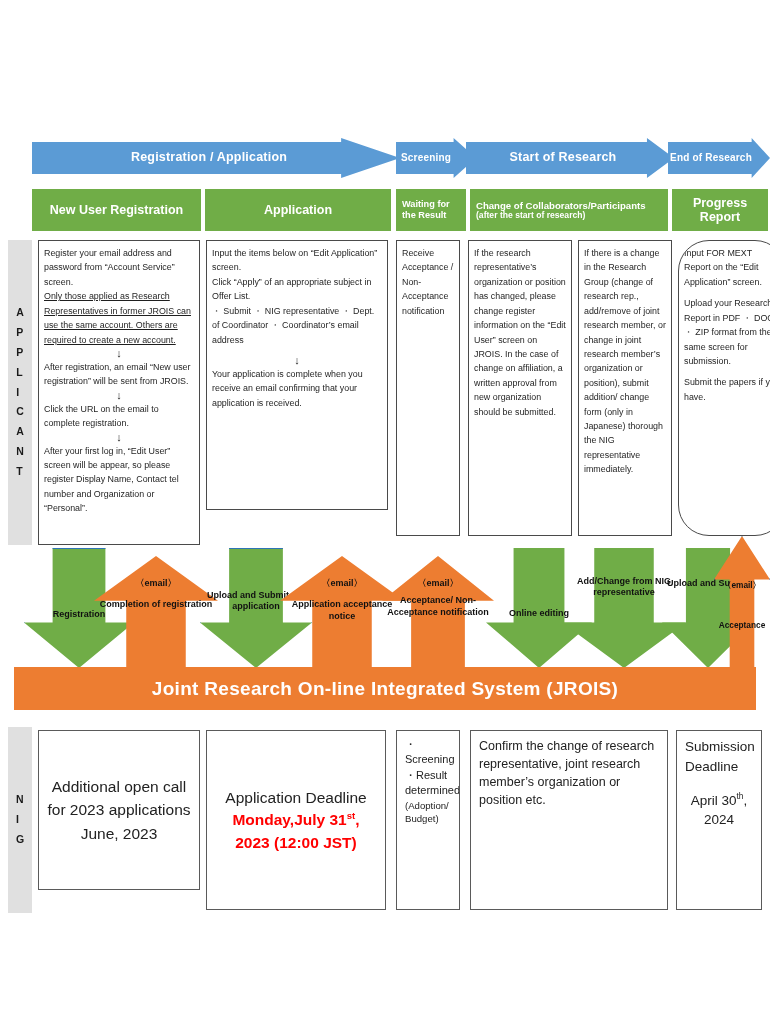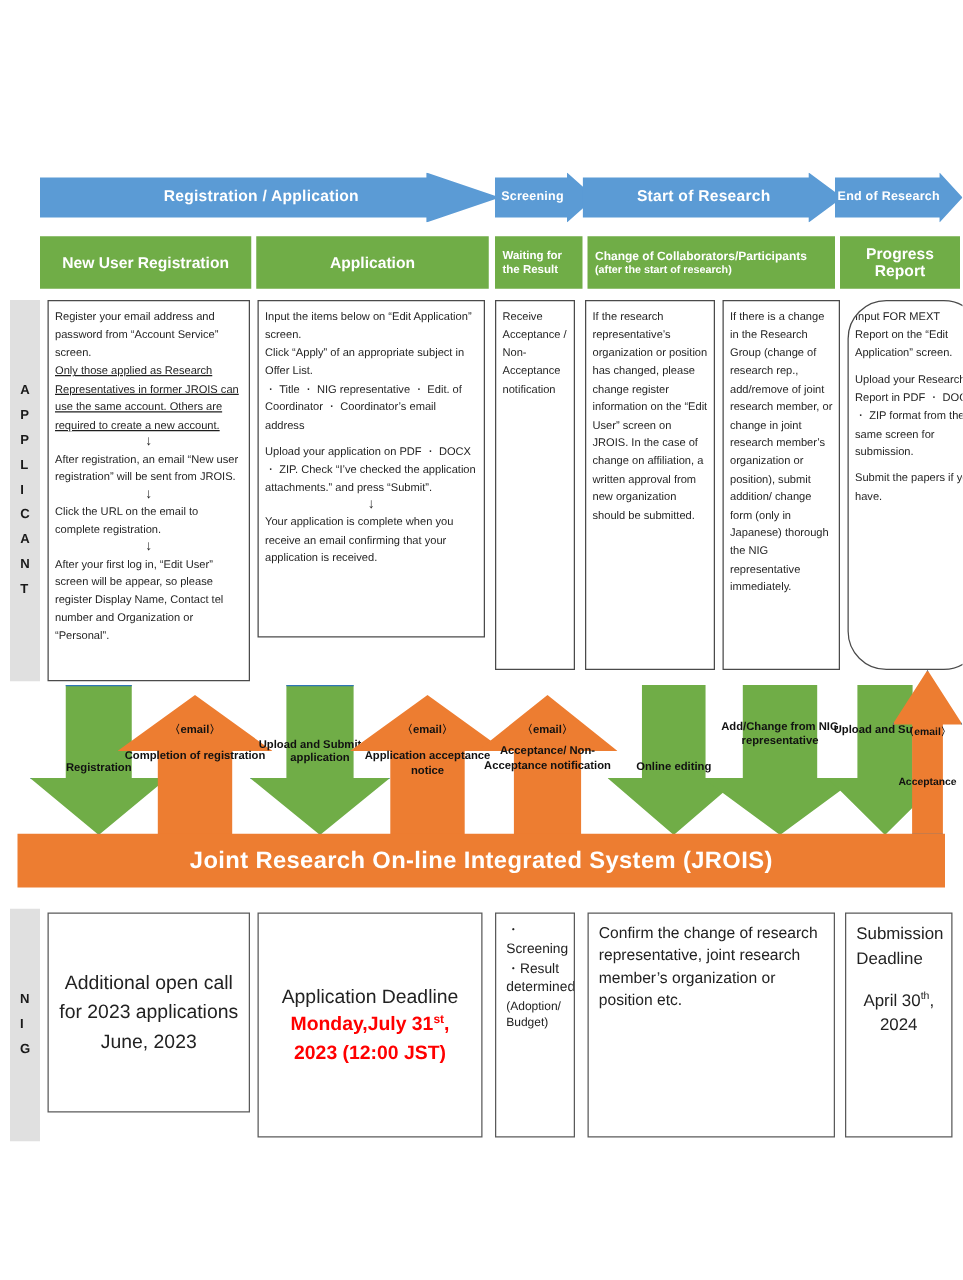--- a/index.html
+++ b/index.html
@@ -202,23 +202,22 @@
   <p>After registration, an email “New user registration” will be sent from JROIS.</p>
   <span class="ar">↓</span>
   <p>Click the URL on the email to complete registration.</p>
   <span class="ar">↓</span>
   <p>After your first log in, “Edit User” screen will be appear, so please register Display Name, Contact tel number and Organization or “Personal”.</p>
 </div>
 
 <div class="tbox" style="left:206px; top:240px; width:182px; height:270px;">
   <p>Input the items below on “Edit Application” screen.</p>
   <p>Click “Apply” of an appropriate subject in Offer List.</p>
-  <p>・ Title ・ NIG representative ・ Edit. of Coordinator ・ Coordinator’s email address</p>
+  <p>・ Submit ・ NIG representative ・ Dept. of Coordinator ・ Coordinator’s email address</p>
   <span class="gap"></span>
-  <p>Upload your application on PDF ・ DOCX ・ ZIP. Check “I’ve checked the application attachments.” and press “Submit”.</p>
   <span class="ar">↓</span>
   <p>Your application is complete when you receive an email confirming that your application is received.</p>
 </div>
 
 <div class="tbox" style="left:396px; top:240px; width:64px; height:296px;">
   <p>Receive Acceptance / Non-Acceptance notification</p>
 </div>
 
 <div class="tbox" style="left:468px; top:240px; width:104px; height:296px;">
   <p>If the research representative’s organization or position has changed, please change register information on the “Edit User” screen on JROIS. In the case of change on affiliation, a written approval from new organization should be submitted.</p>

